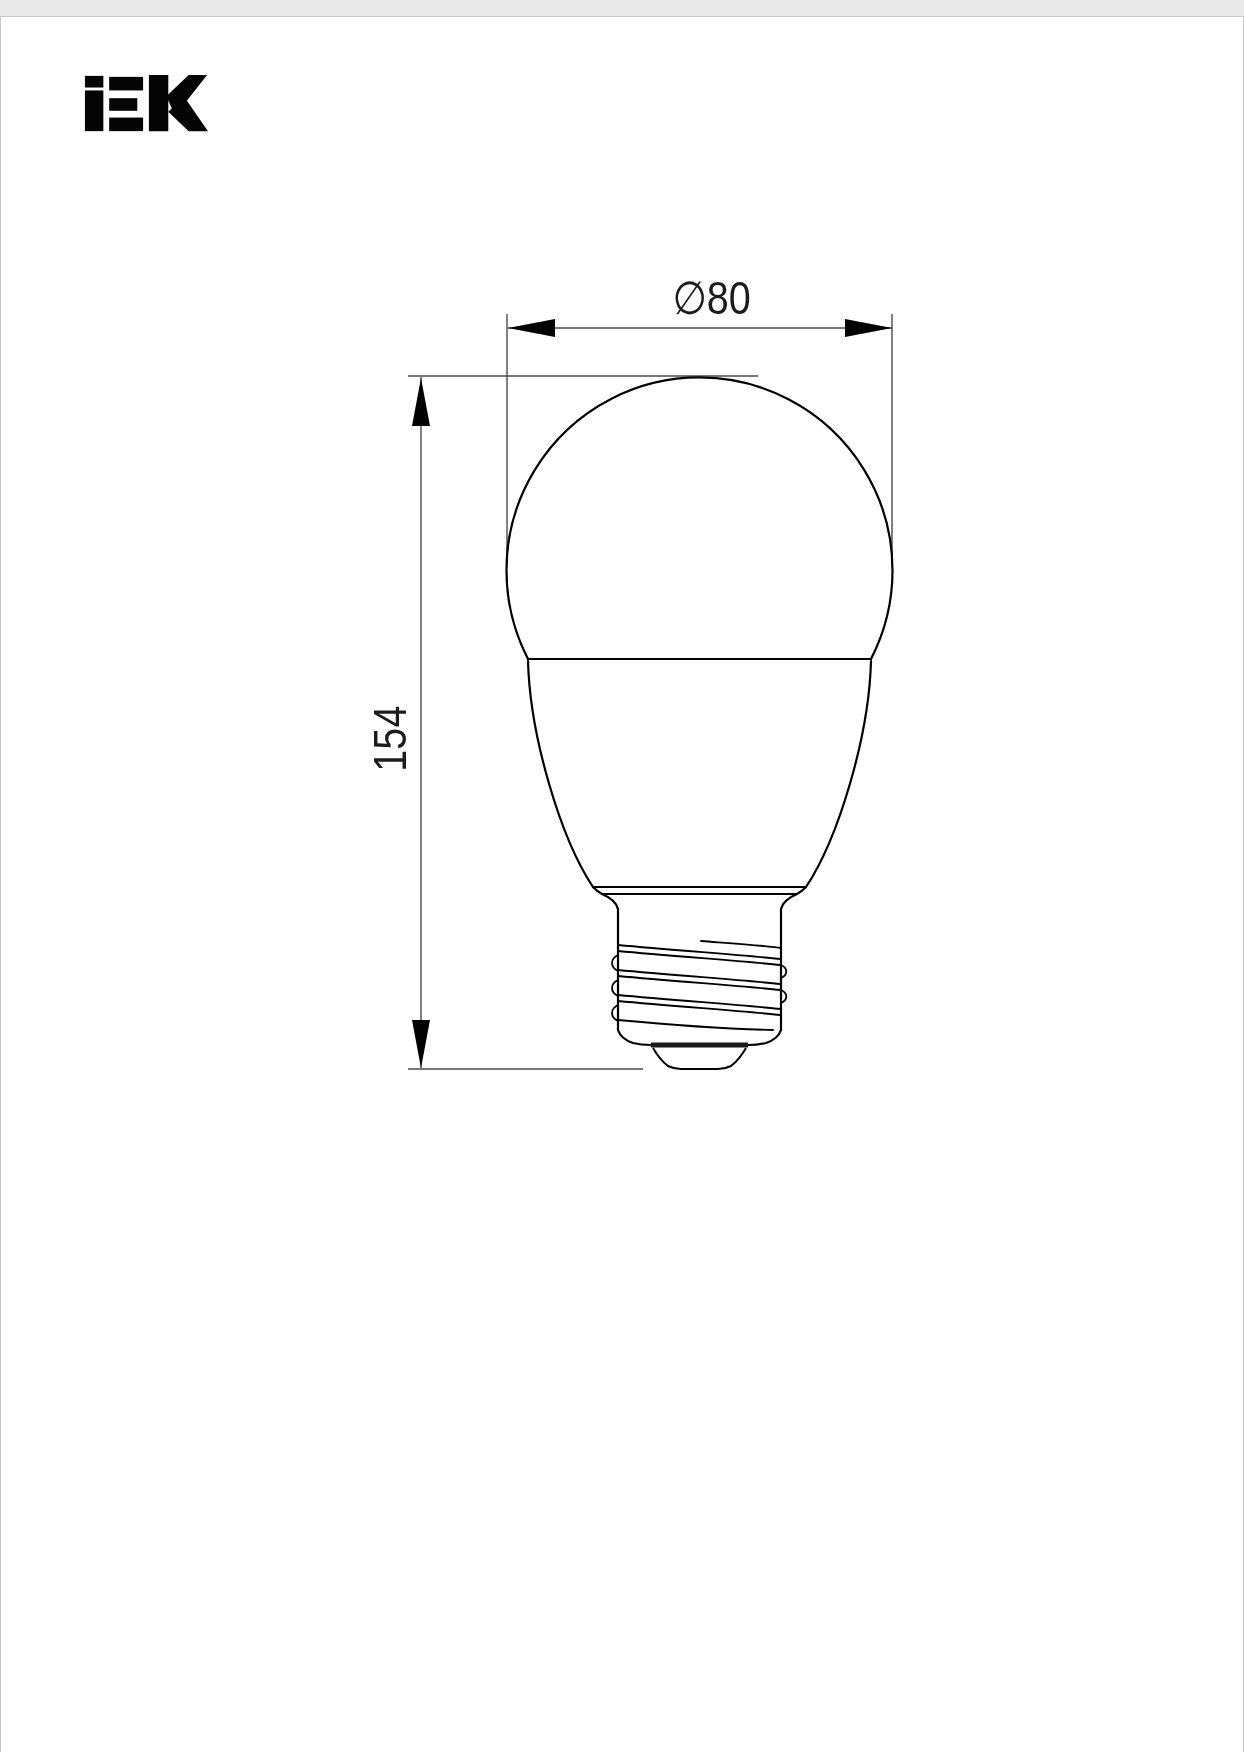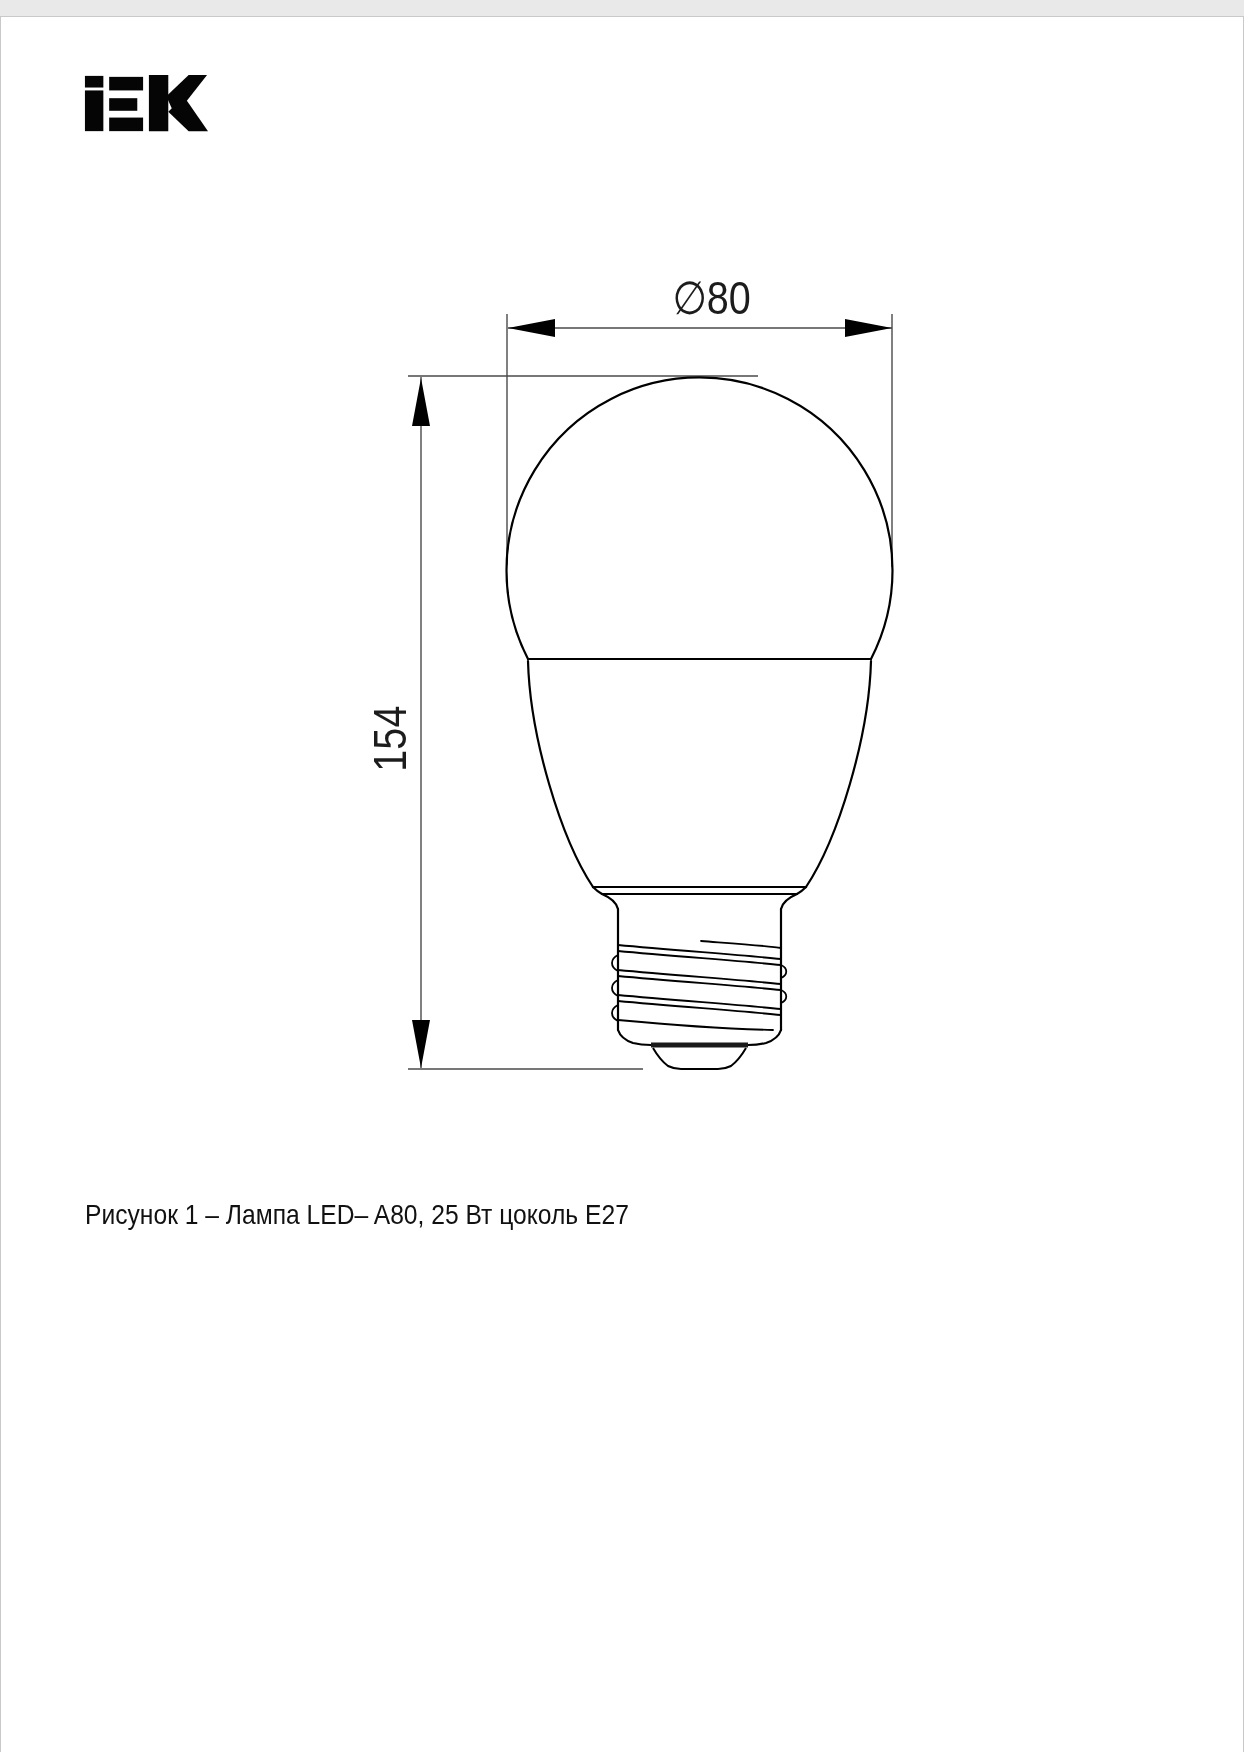--- a/index.html
+++ b/index.html
@@ -126,17 +126,14 @@
     </g>
   </svg>
 
   <div class="dim-label dia-label">
     <span class="cond">∅80</span>
   </div>
   <div class="dim-label h-label">
     <span class="cond">154</span>
   </div>
 
-  <div class="caption">
-    <span class="cond">Рисунок 1 – Лампа LED– A80, 25 Вт цоколь Е27</span>
-  </div>
 
 </div>
 
 </body></html>

